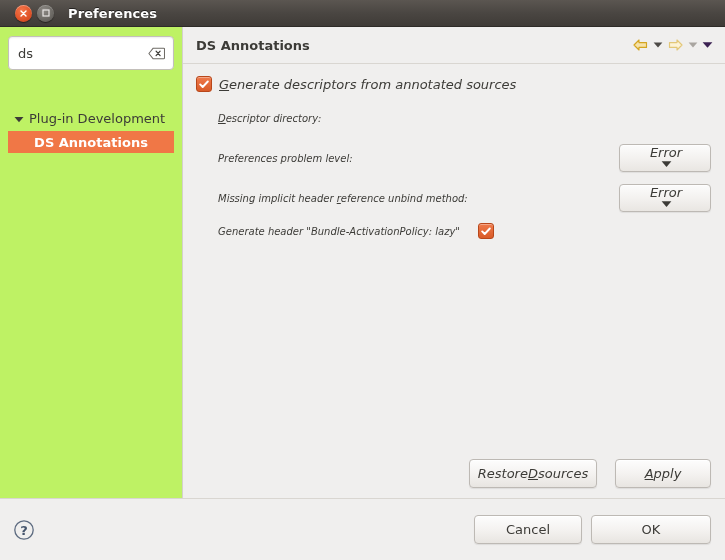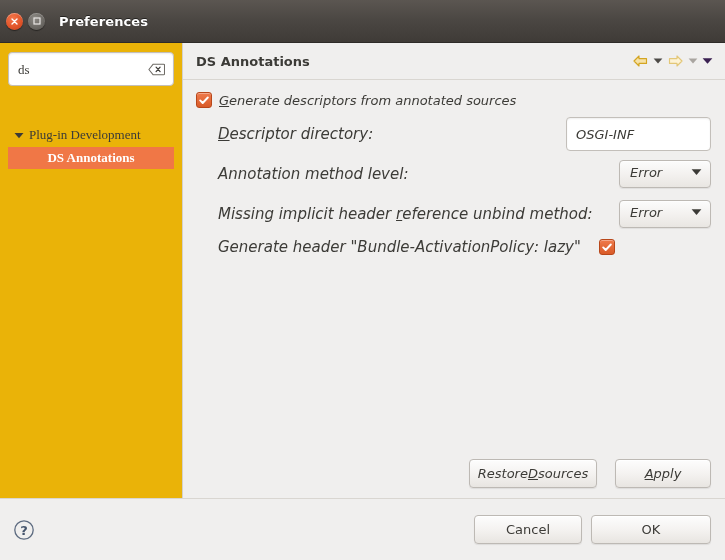--- a/index.html
+++ b/index.html
@@ -19,25 +19,25 @@
     position: relative;
     width: 725px;
     height: 560px;
     background: #f0efee;
     display: flex;
     flex-direction: column;
   }
 
   
   .titlebar {
-    height: 43px;
+    height: 27px;
     background: linear-gradient(to bottom, #5b5651 0%, #4a4642 50%, #3f3b37 100%);
     display: flex;
     align-items: center;
-    padding-left: 6px;
+    padding-left: 15px;
     box-sizing: border-box;
     flex: none;
     border-bottom: 1px solid #2e2b28;
   }
   .winbtn {
     width: 17px;
     height: 17px;
     border-radius: 50%;
     margin-right: 5px;
     display: flex;
@@ -71,24 +71,23 @@
     min-height: 0;
     background: #f0efee;
   }
 
   
   .sidebar {
     width: 183px;
     flex: none;
     box-sizing: border-box;
     padding: 9px 8px 0 8px;
-    background: #eab308;
+    background: #bef264;
     border-right: 1px solid #d3d0cb;
     position: relative;
-    font-family: Liberation Serif, serif;
   }
   .searchbox {
     position: relative;
     height: 34px;
     box-sizing: border-box;
     background: #ffffff;
     border: 1px solid #c3bfba;
     border-radius: 4px;
     display: flex;
     align-items: center;
@@ -203,21 +202,21 @@
   }
   .mn { text-decoration: underline; }
 
   .form-row {
     display: flex;
     align-items: center;
     min-height: 40px;
     padding-left: 22px;
     box-sizing: border-box;
   }
-  .form-row .flabel { flex: 0 0 auto; font-size: 15px; }
+  .form-row .flabel { flex: 0 0 auto; font-size: 10px; }
   .form-row .spacer { flex: 1 1 auto; }
 
   .textfield {
     width: 145px;
     height: 34px;
     box-sizing: border-box;
     background: #ffffff;
     border: 1px solid #c3bfba;
     border-radius: 4px;
     display: flex;
@@ -232,20 +231,21 @@
     width: 92px;
     height: 28px;
     box-sizing: border-box;
     background: linear-gradient(to bottom, #fcfcfc 0%, #f3f1ef 52%, #e9e6e2 100%);
     border: 1px solid #bdb9b4;
     border-radius: 4px;
     display: flex;
     align-items: center;
     padding: 0 8px 4px 10px;
     box-shadow: 0 1px 0 rgba(255,255,255,.7) inset, 0 1px 1px rgba(0,0,0,.07);
+    flex-direction: column;
   }
   .combo .cv { flex: 1 1 auto; font-size: 13px; color: #3c3b37; }
   .combo svg { display: block; flex: none; }
 
   .chk-inline {
     flex: none;
     width: 14px;
     height: 14px;
     border-radius: 3px;
     background: linear-gradient(to bottom, #ef7a4b 0%, #d95b28 100%);
@@ -383,27 +383,24 @@
             <svg width="10" height="9" viewBox="0 0 10 9">
                 <path d="M1.2 4.4 L3.7 7 L8.8 1.5" stroke="#fff" stroke-width="1.9" fill="none" stroke-linecap="round" stroke-linejoin="round"></path>
               </svg>
           </span>
           <span class="lbl"><span class="mn">G</span><span>enerate descriptors from annotated sources</span></span>
         </div>
 
         <div class="form-row">
           <span class="lbl flabel"><span class="mn">D</span><span>escriptor directory:</span></span>
           <span class="spacer"></span>
-          <div class="textfield">
-            <span>OSGI-INF</span>
-          </div>
         </div>
 
         <div class="form-row">
-          <span class="lbl flabel">Annotation method level:</span>
+          <span class="lbl flabel">Preferences problem level:</span>
           <span class="spacer"></span>
           <div class="combo">
             <span class="cv">Error</span>
             <svg width="11" height="8" viewBox="0 0 11 8">
                 <path d="M0.6 1.3 L10.4 1.3 L5.5 6.9 Z" fill="#3c3b37"></path>
               </svg>
           </div>
         </div>
 
         <div class="form-row">

